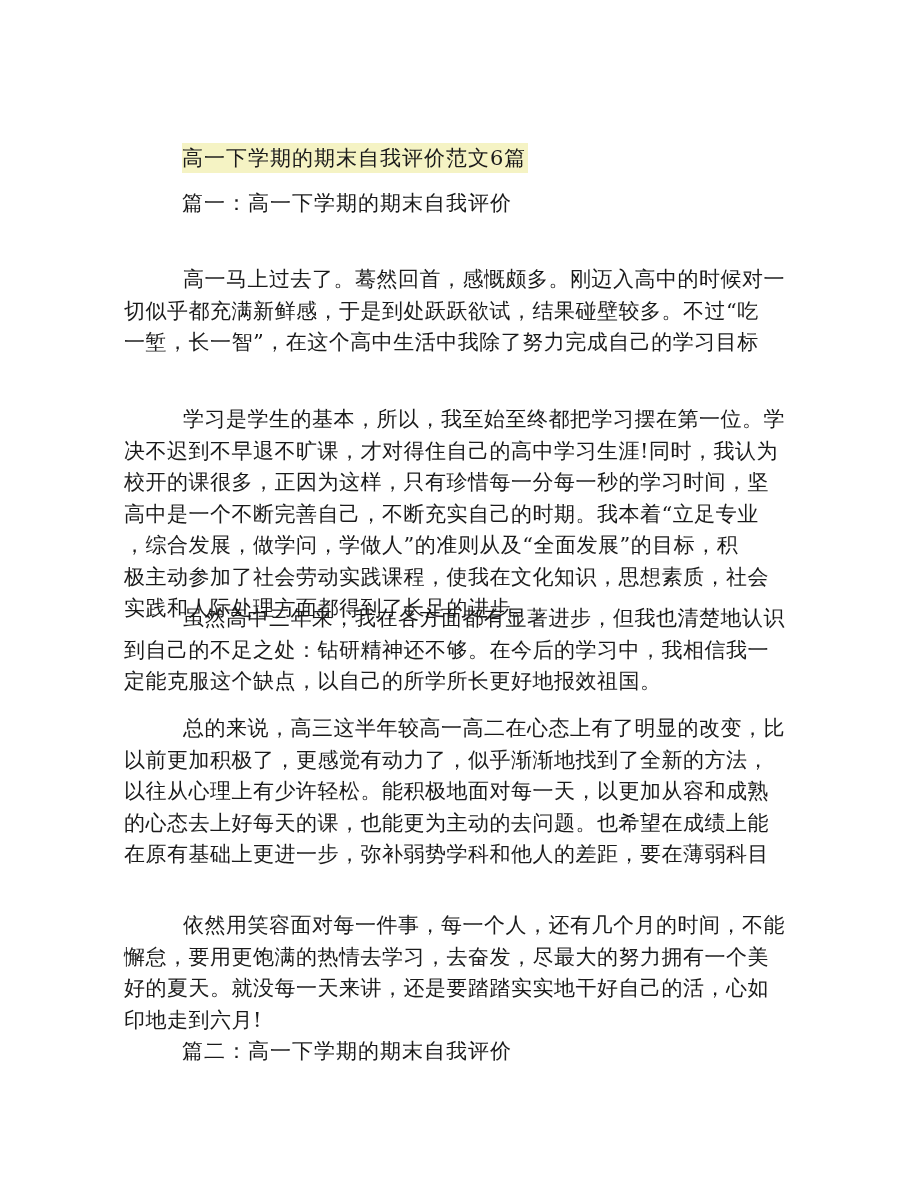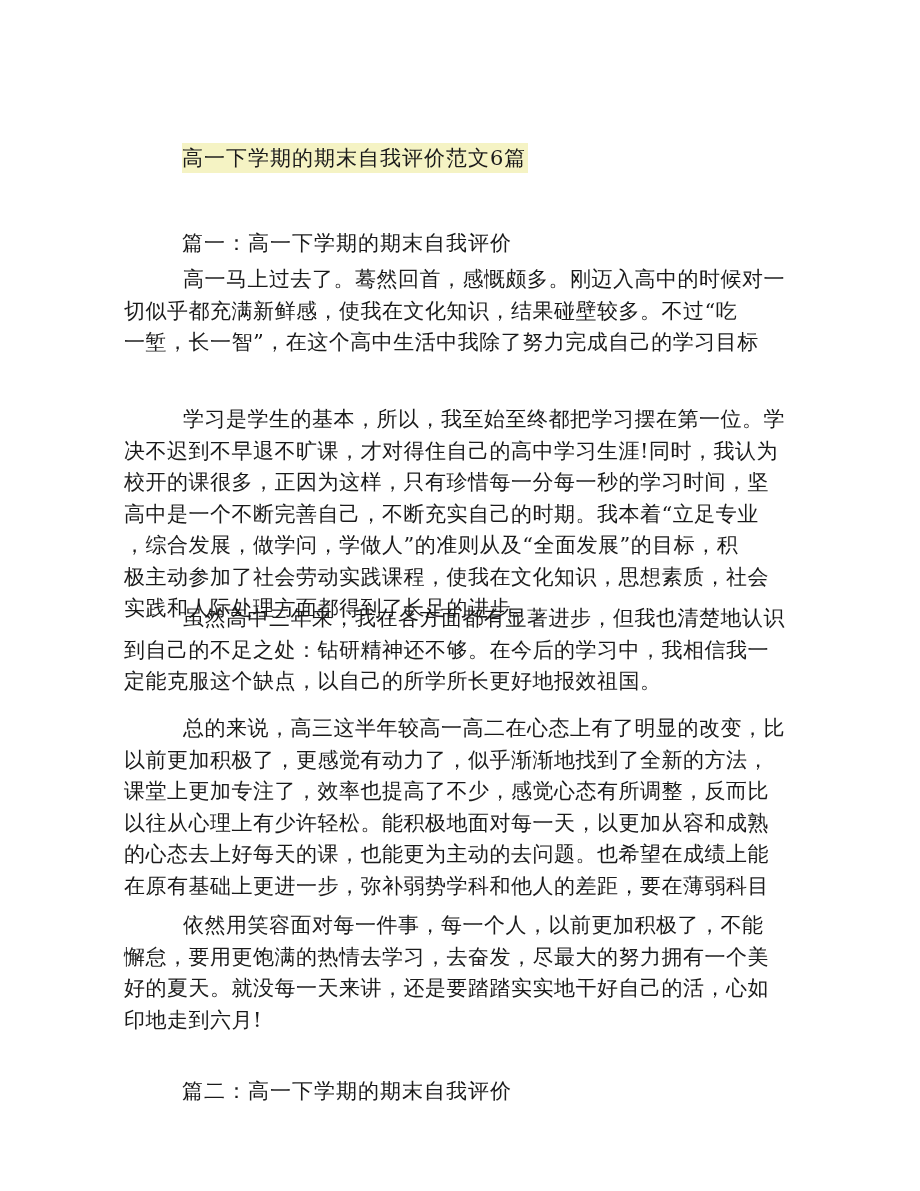--- a/index.html
+++ b/index.html
@@ -36,21 +36,20 @@
       display: inline-block;
       letter-spacing: 1px;
     }
     .section-heading {
       position: absolute;
       left: 182px;
       font-size: 21px;
       line-height: 30px;
       letter-spacing: 1px;
       white-space: nowrap;
-      margin-top: 40px;
     }
     .para {
       position: absolute;
       left: 124px;
       width: 672px;
       font-size: 21px;
       line-height: 31.5px;
       text-indent: 59px;
       letter-spacing: 0.5px;
       text-align: justify;
@@ -73,21 +72,21 @@
 <div class="page">
 
   <div class="title-line">
     <span class="hl">高一下学期的期末自我评价范文6篇</span>
   </div>
 
   <div class="section-heading" style="top:172px;">篇一：高一下学期的期末自我评价</div>
 
   <div class="para" style="top:216px;">
     <span class="ln first">高一马上过去了。蓦然回首，感慨颇多。刚迈入高中的时候对一</span>
-    <span class="ln">切似乎都充满新鲜感，使我在文化知识，结果碰壁较多。不过“吃</span>
+    <span class="ln">切似乎都充满新鲜感，于是到处跃跃欲试，结果碰壁较多。不过“吃</span>
     <span class="ln">一堑，长一智”，在这个高中生活中我除了努力完成自己的学习目标</span>
   </div>
 
   <div class="para" style="top:356px;">
     <span class="ln first">学习是学生的基本，所以，我至始至终都把学习摆在第一位。学</span>
     <span class="ln">决不迟到不早退不旷课，才对得住自己的高中学习生涯!同时，我认为</span>
     <span class="ln">校开的课很多，正因为这样，只有珍惜每一分每一秒的学习时间，坚</span>
     <span class="ln">高中是一个不断完善自己，不断充实自己的时期。我本着“立足专业</span>
     <span class="ln">，综合发展，做学问，学做人”的准则从及“全面发展”的目标，积</span>
     <span class="ln">极主动参加了社会劳动实践课程，使我在文化知识，思想素质，社会</span>
@@ -96,28 +95,27 @@
 
   <div class="para" style="top:555px;">
     <span class="ln first">虽然高中三年来，我在各方面都有显著进步，但我也清楚地认识</span>
     <span class="ln">到自己的不足之处：钻研精神还不够。在今后的学习中，我相信我一</span>
     <span class="ln">定能克服这个缺点，以自己的所学所长更好地报效祖国。</span>
   </div>
 
   <div class="para" style="top:665px;">
     <span class="ln first">总的来说，高三这半年较高一高二在心态上有了明显的改变，比</span>
     <span class="ln">以前更加积极了，更感觉有动力了，似乎渐渐地找到了全新的方法，</span>
-    <span class="ln">课堂上更加专注了，效率也提高了不少，感觉心态有所调整，反而比</span>
     <span class="ln">以往从心理上有少许轻松。能积极地面对每一天，以更加从容和成熟</span>
     <span class="ln">的心态去上好每天的课，也能更为主动的去问题。也希望在成绩上能</span>
     <span class="ln">在原有基础上更进一步，弥补弱势学科和他人的差距，要在薄弱科目</span>
   </div>
 
   <div class="para" style="top:862px;">
-    <span class="ln first">依然用笑容面对每一件事，每一个人，以前更加积极了，不能</span>
+    <span class="ln first">依然用笑容面对每一件事，每一个人，还有几个月的时间，不能</span>
     <span class="ln">懈怠，要用更饱满的热情去学习，去奋发，尽最大的努力拥有一个美</span>
     <span class="ln">好的夏天。就没每一天来讲，还是要踏踏实实地干好自己的活，心如</span>
     <span class="ln">印地走到六月!</span>
   </div>
 
   <div class="section-heading" style="top:1020px;">篇二：高一下学期的期末自我评价</div>
 
 </div>
 
 </body></html>

